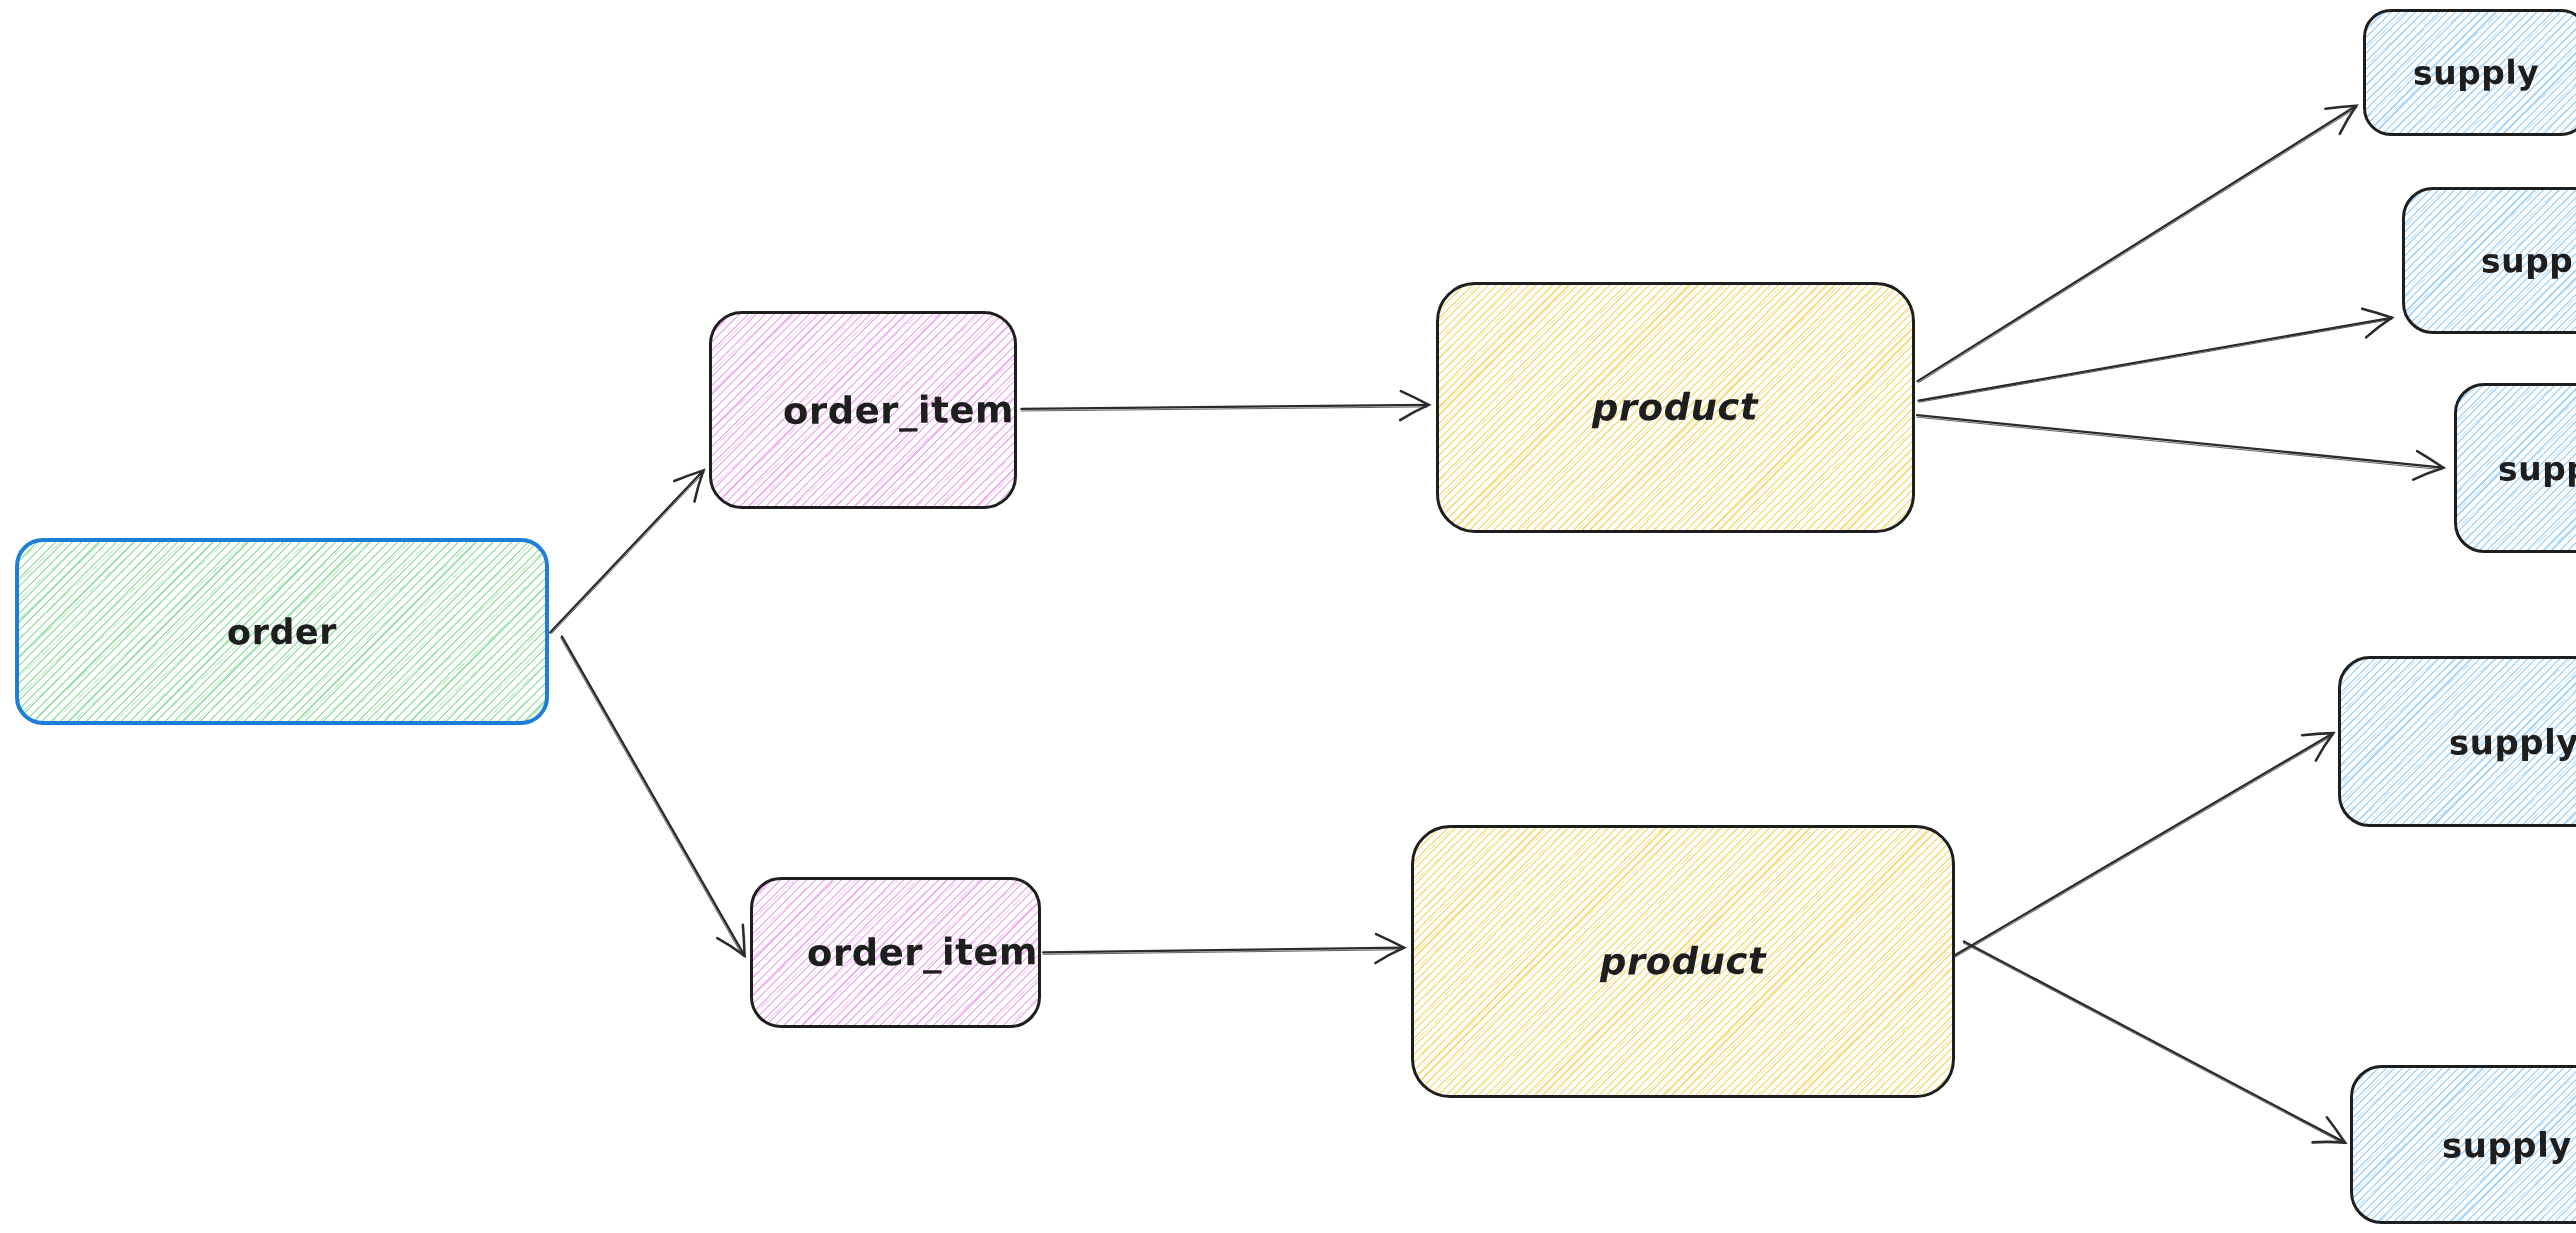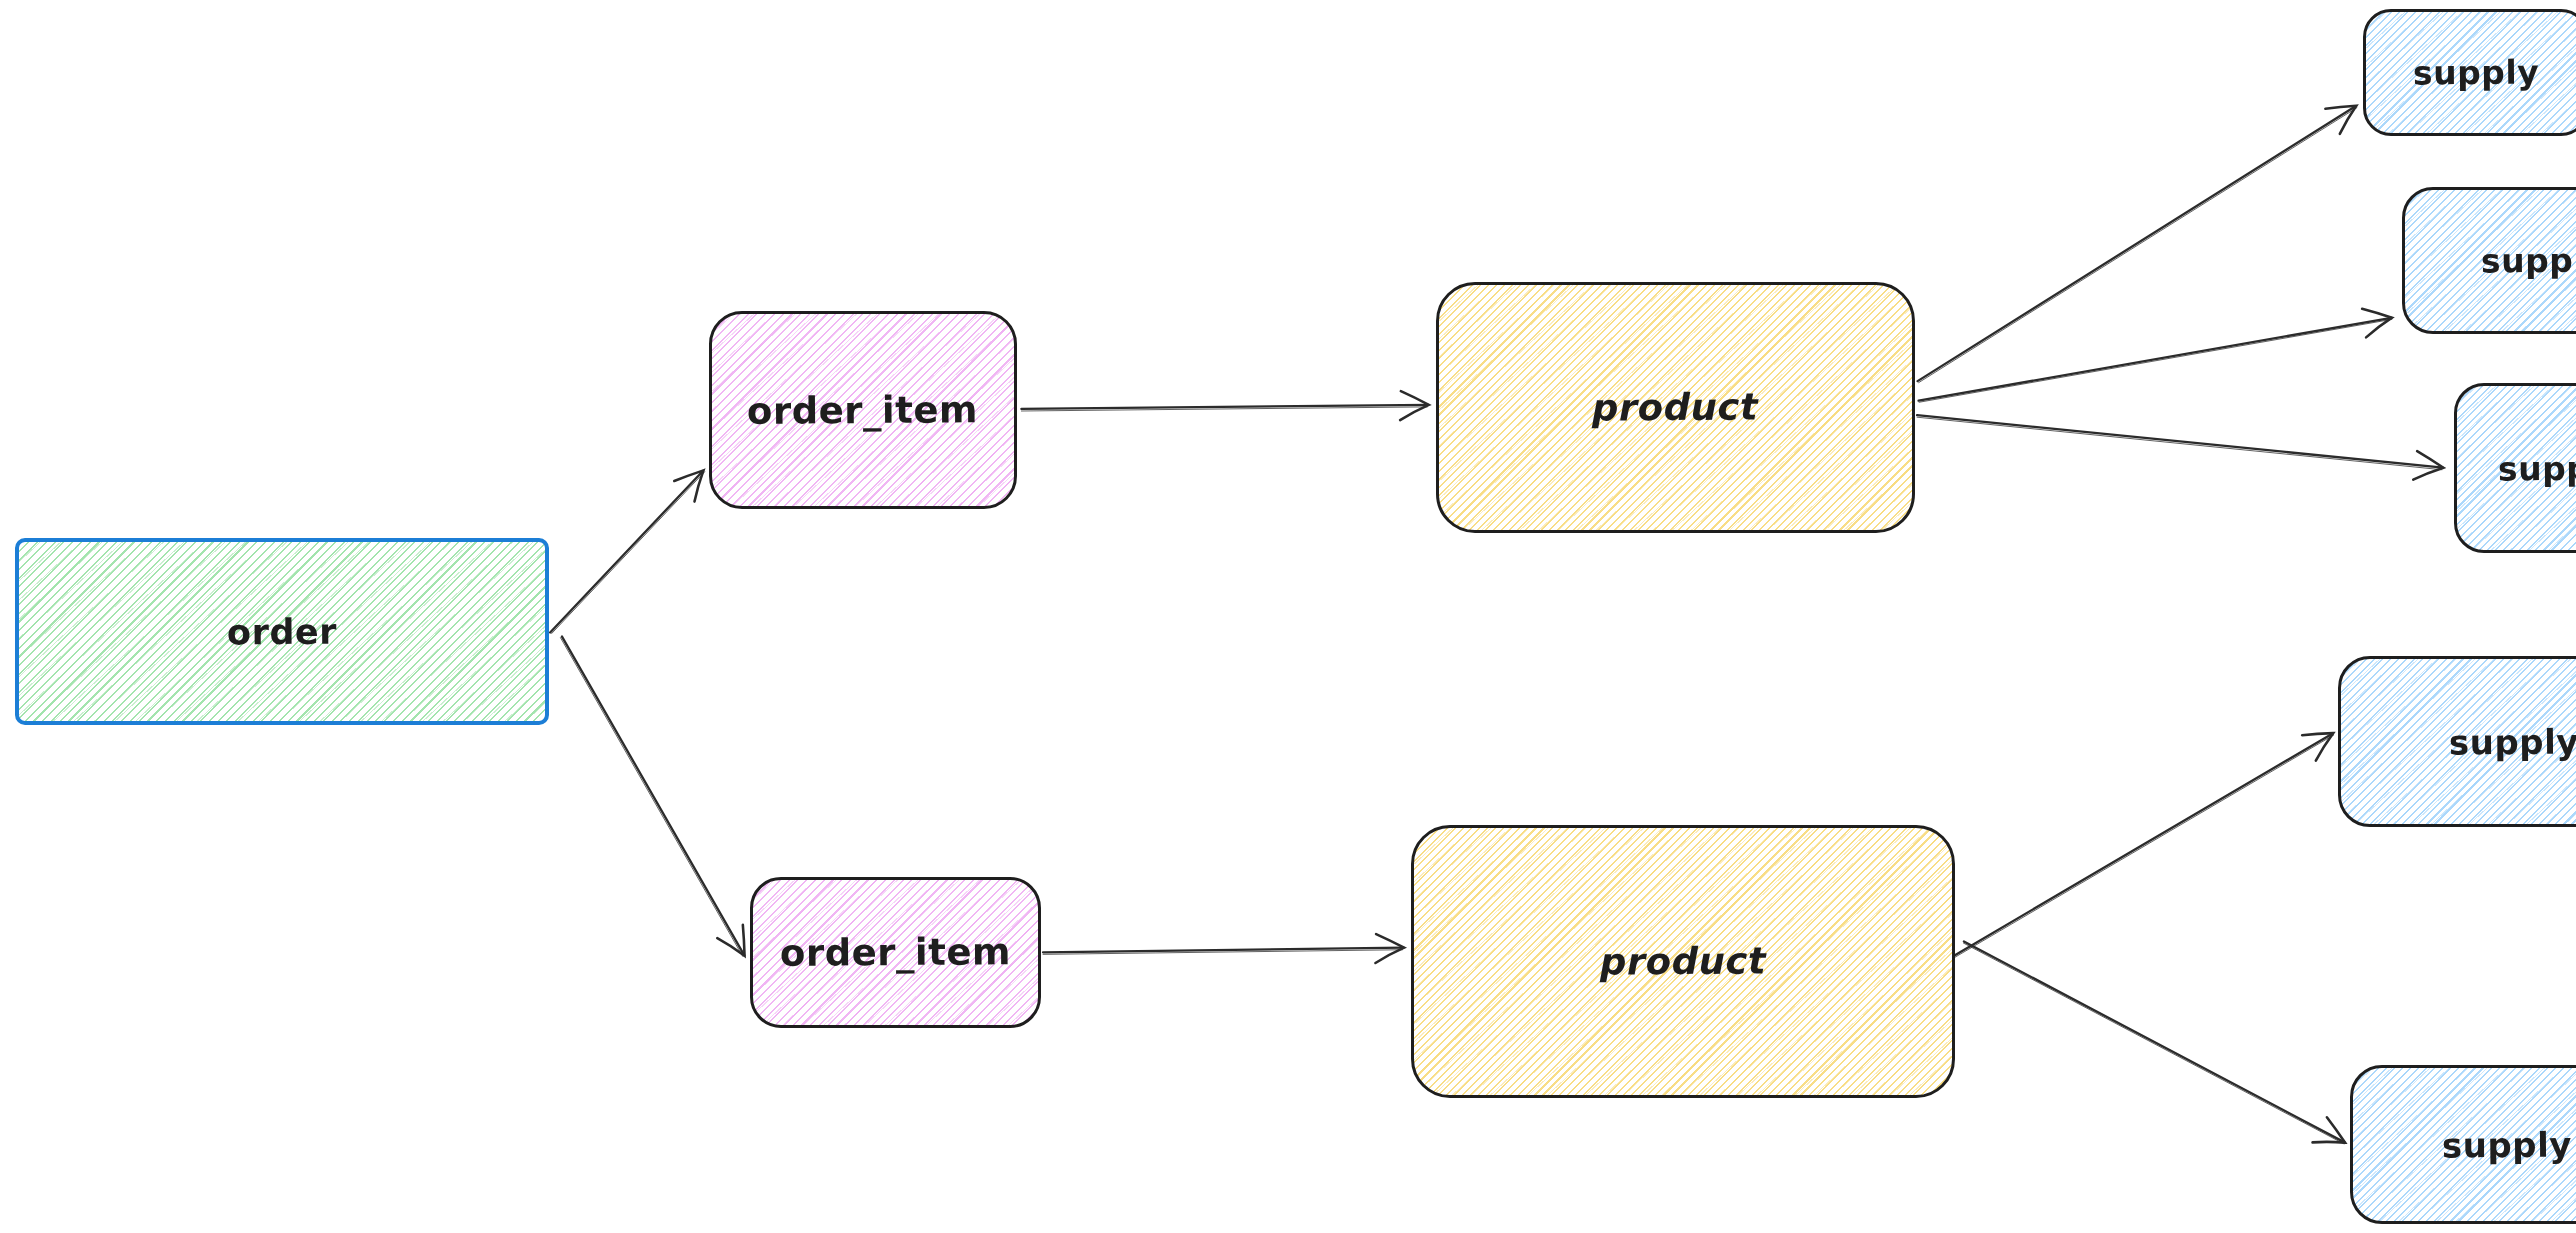--- a/index.html
+++ b/index.html
@@ -35,34 +35,35 @@
     border-color: #1c7ed6;
     border-width: 4.6px;
     background-image:
       repeating-linear-gradient(135deg, rgba(159,227,170,0.95) 0 1.5px, transparent 1.5px 6.2px),
       repeating-linear-gradient(137deg, rgba(159,227,170,0.55) 0 1px, transparent 1px 14px);
   }
   .hatch-pink {
     background-image:
       repeating-linear-gradient(135deg, rgba(238,170,242,0.85) 0 1.5px, transparent 1.5px 6.2px),
       repeating-linear-gradient(137deg, rgba(238,170,242,0.5) 0 1px, transparent 1px 14px);
+    justify-content: flex-end;
   }
   .hatch-yellow {
     background-image:
       repeating-linear-gradient(135deg, rgba(248,218,122,0.9) 0 1.5px, transparent 1.5px 5.7px),
       repeating-linear-gradient(137deg, rgba(248,218,122,0.5) 0 1px, transparent 1px 13px);
     font-style: italic;
   }
   .hatch-blue {
     background-image:
       repeating-linear-gradient(135deg, rgba(163,212,251,0.9) 0 1.5px, transparent 1.5px 5.7px),
       repeating-linear-gradient(137deg, rgba(163,212,251,0.55) 0 1px, transparent 1px 13px);
   }
 
-  #n-order        { left: 15px;   top: 538px; width: 534px; height: 187px; border-radius: 10px; font-size: 35px; }
+  #n-order        { left: 15px;   top: 538px; width: 534px; height: 187px; border-radius: 28px; font-size: 35px; }
   #n-order-item-1 { left: 709px; top: 311px;  width: 308px;  height: 198px; border-radius: 33px; font-size: 37px; }
   #n-order-item-2 { left: 750px; top: 877px; width: 291px;  height: 151px; border-radius: 31px; font-size: 37px; }
   #n-product-1    { left: 1436px; top: 282px;  width: 479px;  height: 251px; border-radius: 39px; font-size: 37px; }
   #n-product-2    { left: 1411px; top: 825px; width: 544px; height: 273px; border-radius: 39px; font-size: 37px; }
   #n-supply-1     { left: 2363px; top: 8.8px;   width: 226px;  height: 127px; border-radius: 28px; font-size: 33px; }
   #n-supply-2     { left: 2402px; top: 187px;  width: 285px;  height: 147px; border-radius: 31px; font-size: 33px; }
   #n-supply-3     { left: 2454px; top: 383px;  width: 214px;  height: 170px; border-radius: 30px; font-size: 33px; }
   #n-supply-4     { left: 2338px; top: 656px; width: 352px;  height: 171px; border-radius: 32px; font-size: 34px; }
   #n-supply-5     { left: 2350px; top: 1065px; width: 313px;  height: 159px; border-radius: 32px; font-size: 34px; }
 

